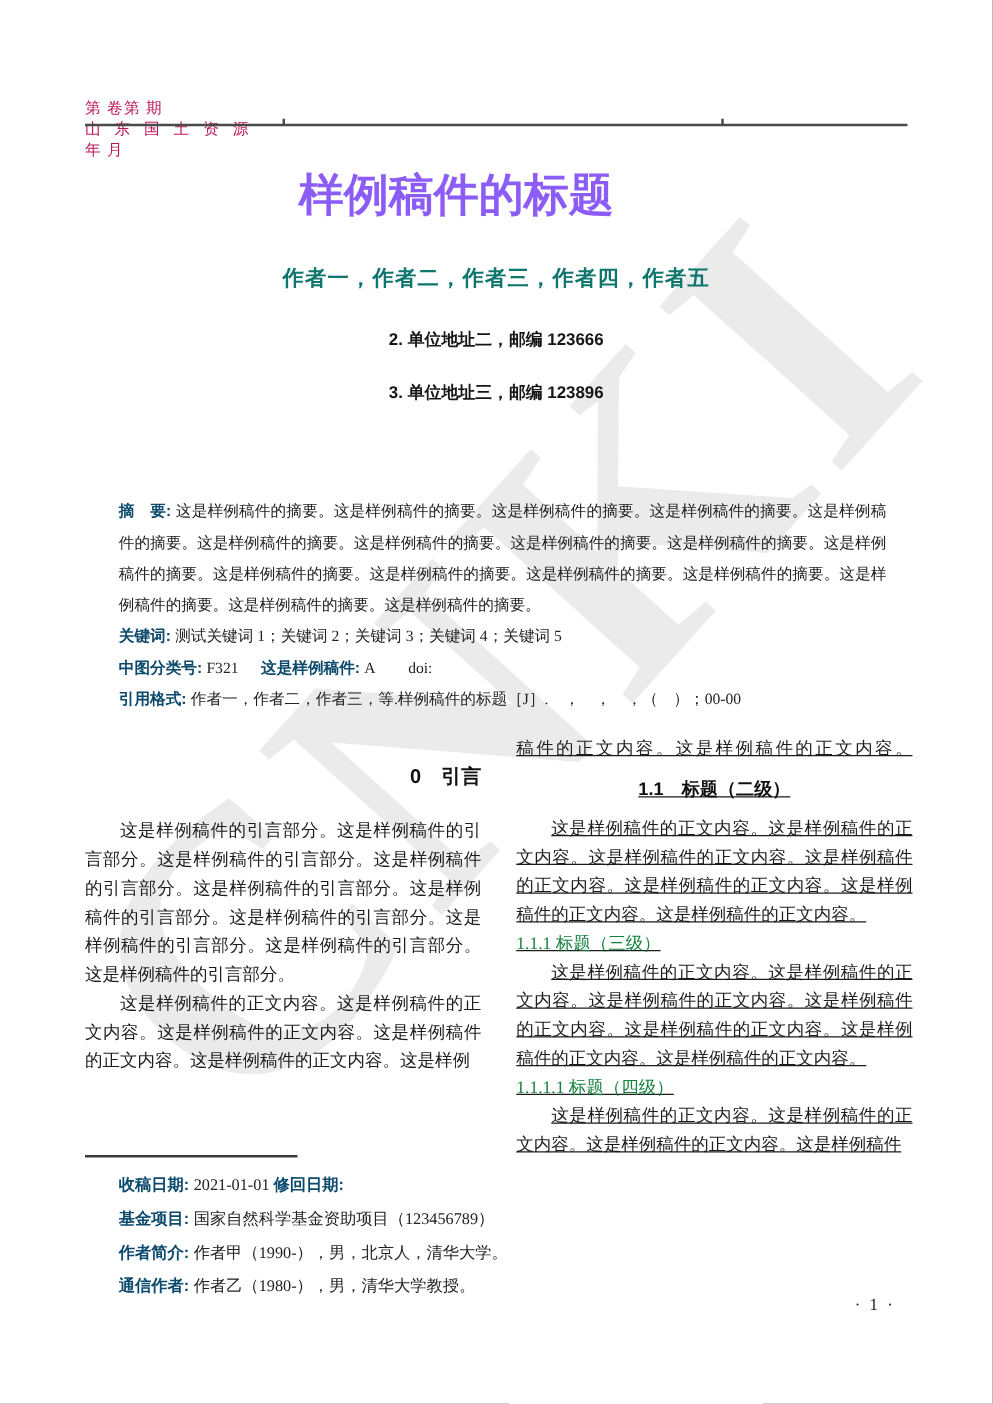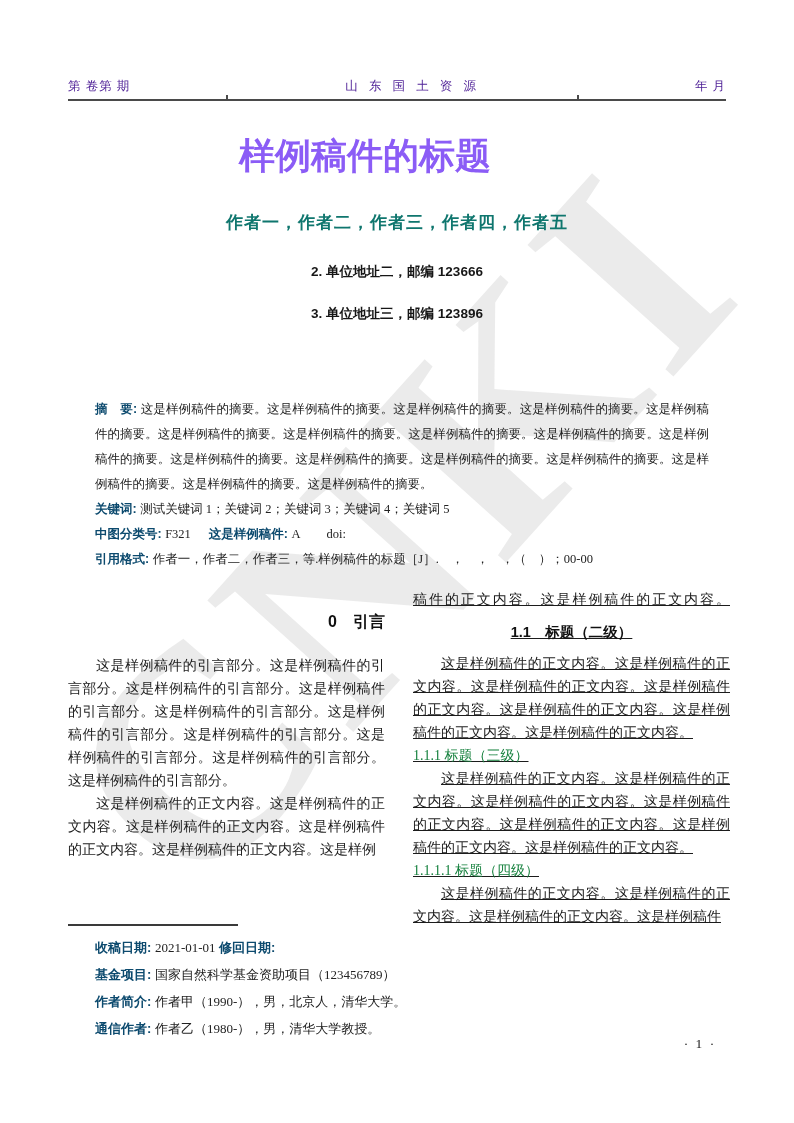--- a/index.html
+++ b/index.html
@@ -14,21 +14,21 @@
     position:absolute;z-index:1;left:400px;top:530px;
     transform:translate(-50%,-50%) rotate(-48deg);
     font-family:"Liberation Serif","DejaVu Serif",serif;
     font-size:300px;font-weight:bold;letter-spacing:12px;
     color:rgba(130,130,130,0.16);white-space:nowrap;user-select:none;
   }
   
   #running-head{
     top:78px;left:68px;width:658px;display:flex;
     justify-content:space-between;align-items:baseline;
-    font-size:12.5px;color:#4c1d95;letter-spacing:1px;
+    font-size:12.5px;color:#be185d;letter-spacing:1px;flex-direction:column;
   }
   #running-head .center{letter-spacing:4px;}
   #head-rule{top:99px;left:68px;width:658px;height:2px;background:#4a4a4a;}
   .head-tick{width:2px;height:5px;background:#4a4a4a;top:95px;}
   #head-tick-1{left:226px;}
   #head-tick-2{left:577px;}
   
   #article-title{
     top:134px;left:0;width:730px;text-align:center;
     font-family:"Liberation Sans","DejaVu Sans",sans-serif;

